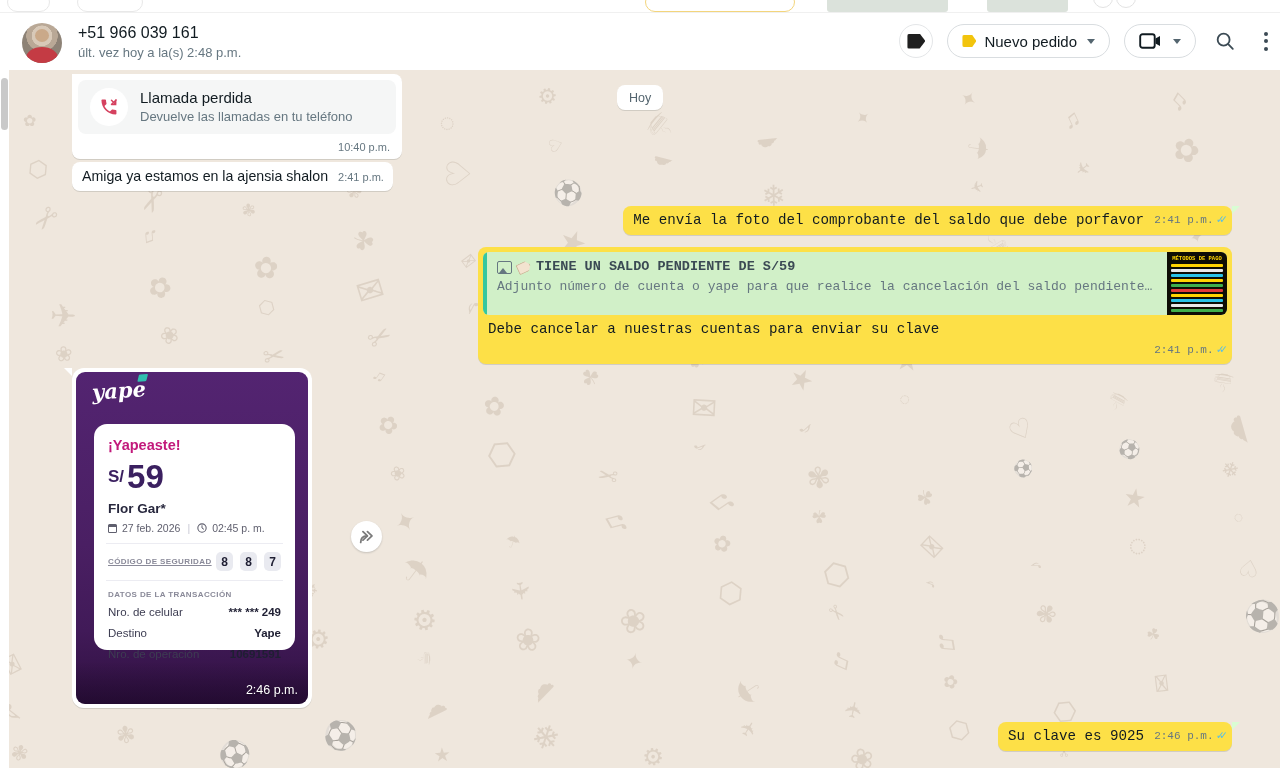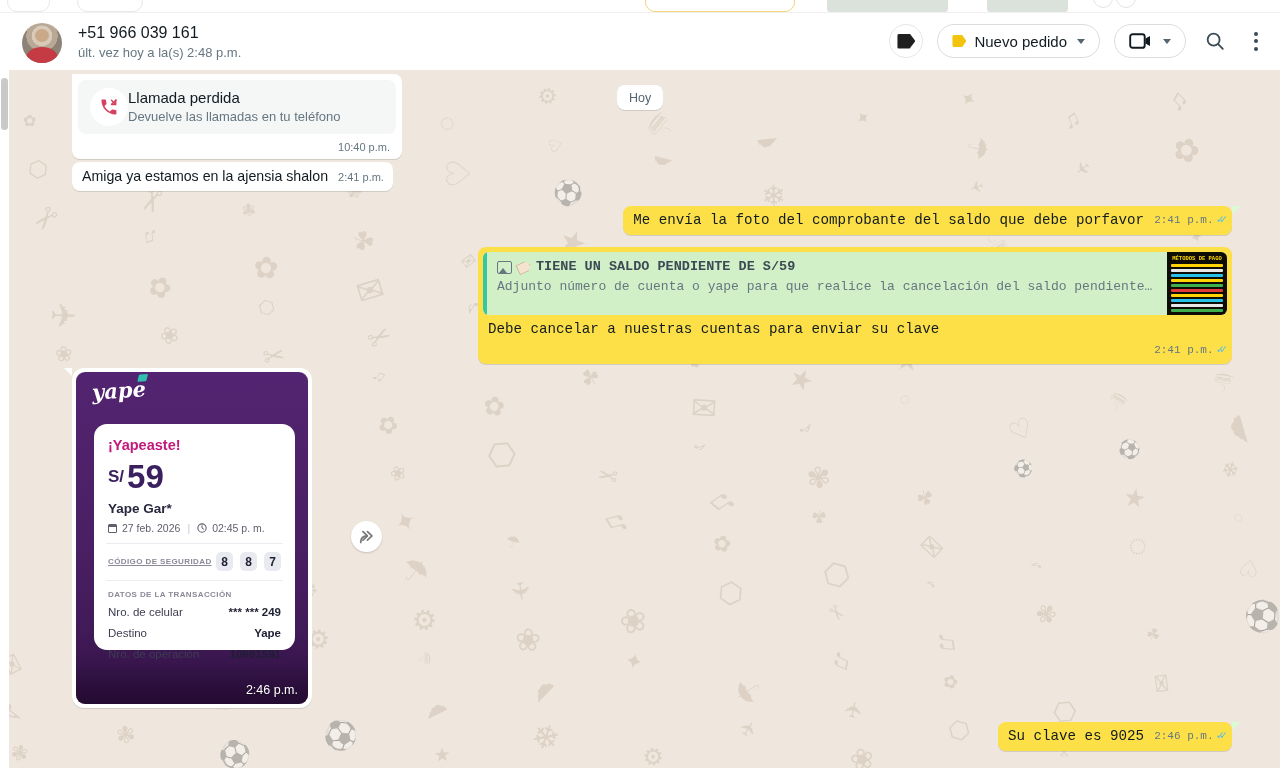--- a/index.html
+++ b/index.html
@@ -21,21 +21,21 @@
 
   
   .chat-header { position:absolute; left:0; top:13px; width:1280px; height:57px; background:#ffffff; display:flex; align-items:center; z-index:5; }
   .avatar { position:absolute; left:22px; top:10px; width:40px; height:40px; border-radius:50%; overflow:hidden;
             background:radial-gradient(circle at 50% 32%, #d8c9b8 0 30%, #b9a896 31% 46%, #8d8276 47% 100%); cursor:pointer; }
   .avatar::after { content:""; position:absolute; left:4px; bottom:-6px; width:32px; height:22px; border-radius:50% 50% 0 0; background:#c43b44; }
   .avatar::before { content:""; position:absolute; left:13px; top:6px; width:14px; height:13px; border-radius:50%; background:#caa989; z-index:1; }
   .hdr-text { position:absolute; left:78px; top:9px; }
   .hdr-title { font-size:16px; font-weight:500; color:#111b21; line-height:22px; }
   .hdr-sub { font-size:13px; color:#667781; line-height:18px; }
-  .hdr-actions { position:absolute; right:12px; top:10px; height:36px; display:flex; align-items:center; gap:14px; }
+  .hdr-actions { position:absolute; right:2px; top:10px; height:36px; display:flex; align-items:center; gap:14px; }
   .ico-circle { width:34px; height:34px; border:1px solid #e4e6e8; border-radius:50%; display:flex; align-items:center; justify-content:center; cursor:pointer; background:#fff; }
   .tagshape { width:18px; height:15px; background:#1f1f1f; border-radius:2px; clip-path:polygon(0 0,68% 0,100% 50%,68% 100%,0 100%); }
   .pill { height:34px; border:1px solid #d9dde0; border-radius:18px; display:flex; align-items:center; gap:8px; padding:0 14px; cursor:pointer; background:#fff; }
   .tagshape-y { width:14px; height:12px; background:#f2c40d; border-radius:2px; clip-path:polygon(0 0,70% 0,100% 50%,70% 100%,0 100%); }
   .pill-label { font-size:15px; color:#111b21; }
   .caret { width:0; height:0; border-left:4.5px solid transparent; border-right:4.5px solid transparent; border-top:5px solid #54656f; margin-left:2px; }
   .vid-svg { display:block; }
   .plain-ico { cursor:pointer; display:flex; align-items:center; justify-content:center; width:30px; height:30px; }
   .kebab { display:flex; flex-direction:column; gap:3.5px; align-items:center; cursor:pointer; width:24px; }
   .kebab i { width:4px; height:4px; border-radius:50%; background:#3b4a54; }
@@ -55,21 +55,21 @@
   .tail-r::before { content:""; position:absolute; top:0; right:-8px; border-top:8px solid #d9fdd3; border-right:8px solid transparent; }
   .meta { font-size:11px; color:#667781; white-space:nowrap; }
   .ticks { color:#53bdeb; font-size:12px; letter-spacing:-4px; margin-left:3px; }
   .ticks::after { content:"✓✓"; }
 
   
   .datechip { position:absolute; left:617px; top:15px; z-index:2; background:#ffffff; color:#54656f; font-size:12.5px; padding:6px 12px 5px; border-radius:8px; box-shadow:0 1px .5px rgba(11,20,26,.13); }
 
   
   .missed { left:72px; top:4px; width:330px; height:85px; border-top-left-radius:0; padding:6px; }
-  .missed-inner { background:#f5f6f6; border-radius:8px; height:54px; display:flex; align-items:center; gap:0; padding:0 12px; cursor:pointer; }
+  .missed-inner { background:#f5f6f6; border-radius:8px; height:54px; display:flex; align-items:center; gap:12px; padding:0 12px; cursor:pointer; }
   .call-circ { width:38px; height:38px; border-radius:50%; background:#ffffff; display:flex; align-items:center; justify-content:center; flex:none; }
   .missed-title { font-size:15px; color:#111b21; line-height:20px; }
   .missed-sub { font-size:13px; color:#667781; line-height:18px; }
   .missed .meta { position:absolute; right:12px; bottom:6px; }
 
   
   .txtrow { display:flex; align-items:flex-end; padding:6px 9px 7px 10px; }
   .txtrow .meta { margin-left:10px; padding-bottom:1px; }
 
   .msg-in1  { left:72px; top:92px; }
@@ -395,21 +395,21 @@
 
     <div class="bubble in tail-l imgmsg">
       <div class="yape-img">
         <div class="yape-logo">yape</div>
         <div class="yape-card">
           <div class="y-head">¡Yapeaste!</div>
           <div class="y-amt">
             <span class="y-cur">S/</span>
             <span class="y-num">59</span>
           </div>
-          <div class="y-payee">Yape Gar*</div>
+          <div class="y-payee">Flor Gar*</div>
           <div class="y-when">
             <span class="cal-ico"></span>
             <span>27 feb. 2026</span>
             <span class="sep">|</span>
             <svg width="10" height="10" viewBox="0 0 12 12">
                 <circle cx="6" cy="6" r="5" fill="none" stroke="#5f5f6e" stroke-width="1.3"></circle>
                 <path d="M6 3.2 V6 L8 7.4" fill="none" stroke="#5f5f6e" stroke-width="1.2" stroke-linecap="round"></path>
               </svg>
             <span>02:45 p. m.</span>
           </div>

